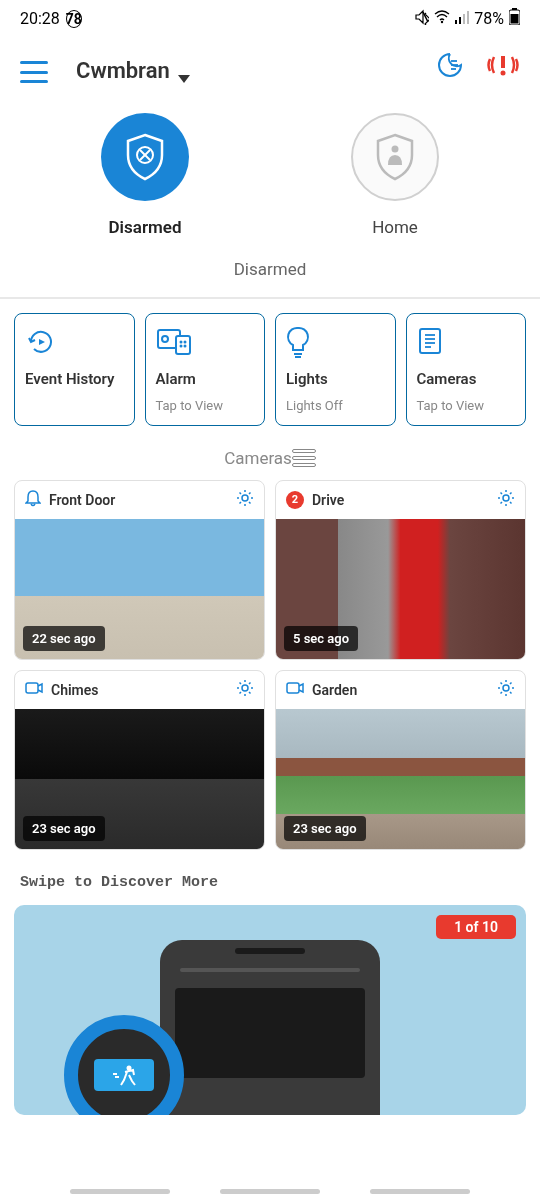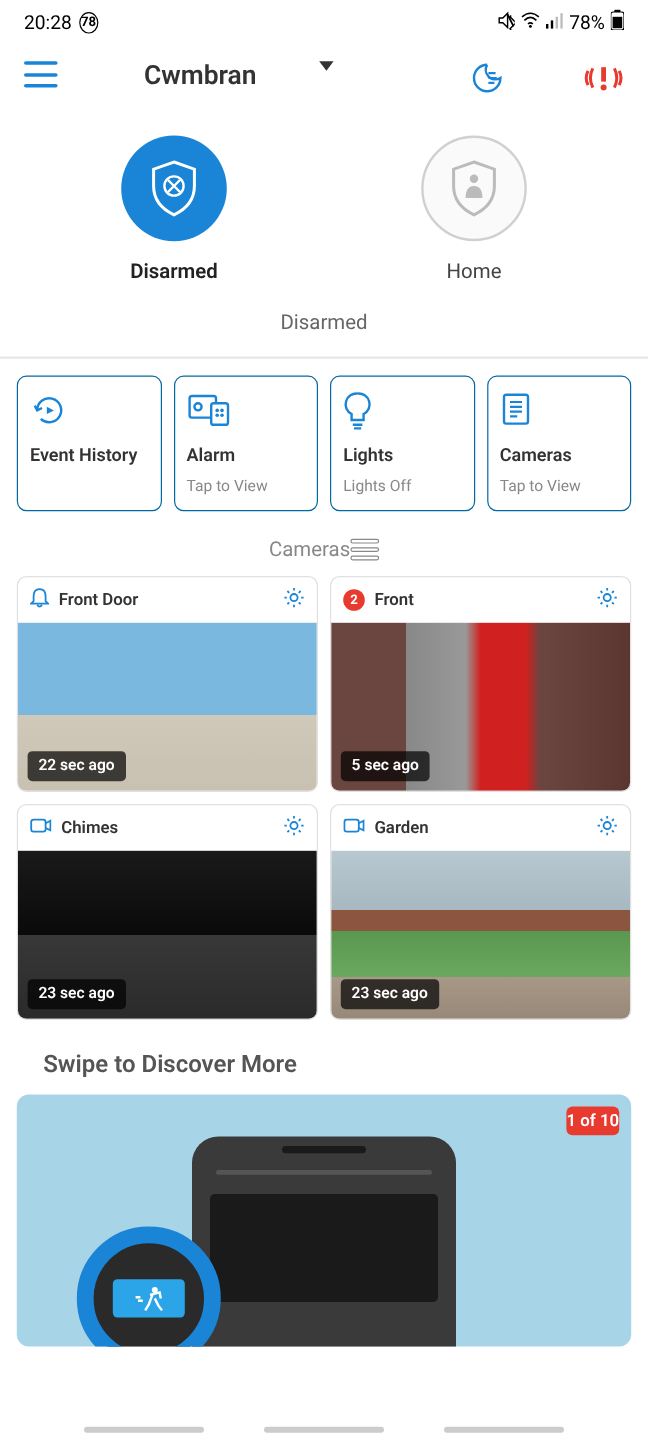--- a/index.html
+++ b/index.html
@@ -1,23 +1,23 @@
 <!DOCTYPE html>
 <html><head>
   <meta charset="utf-8">
   <style>
     * { margin: 0; padding: 0; box-sizing: border-box; }
     body { font-family: -apple-system, BlinkMacSystemFont, 'Segoe UI', Roboto, sans-serif; background: #fff; width: 540px; height: 1200px; overflow: hidden; position: relative; }
     
     .status-bar { display: flex; justify-content: space-between; align-items: center; padding: 8px 20px; font-size: 16px; }
     .status-left { display: flex; align-items: center; gap: 6px; }
     .status-right { display: flex; align-items: center; gap: 5px; justify-content: center; }
-    .circle-badge { border: 1.5px solid #000; border-radius: 50%; width: 16px; height: 18px; display: inline-flex; align-items: center; justify-content: center; font-size: 11px; font-weight: bold; }
-    
-    .app-header { display: flex; align-items: flex-start; padding: 14px 20px 10px; gap: 44px; }
+    .circle-badge { border: 1.5px solid #000; border-radius: 50%; width: 16px; height: 18px; display: inline-flex; align-items: center; justify-content: center; font-size: 14px; font-weight: bold; }
+    
+    .app-header { display: flex; align-items: flex-end; padding: 14px 20px 10px; }
     .hamburger { width: 28px; height: 22px; display: flex; flex-direction: column; justify-content: space-between; margin-right: 28px; }
     .hamburger span { height: 3px; background: #1a85d6; border-radius: 2px; }
     .location-title { font-size: 22px; font-weight: 600; color: #333; margin-right: 8px; }
     .chevron-down { width: 0; height: 0; border-left: 6px solid transparent; border-right: 6px solid transparent; border-top: 8px solid #333; }
     .spacer { flex: 1; }
     .moon-icon { color: #1a85d6; margin-right: 22px; }
     .alert-icon { color: #e83a2e; }
     
     .mode-selector { display: flex; justify-content: space-around; padding: 20px 20px 10px; }
     .mode-item { display: flex; flex-direction: column; align-items: center; gap: 16px; }
@@ -49,23 +49,23 @@
     .camera-name { font-size: 14px; font-weight: 600; color: #333; flex: 1; }
     .gear { color: #1a85d6; font-size: 16px; }
     .camera-preview { height: 140px; position: relative; background: #333; }
     .timestamp { position: absolute; bottom: 8px; left: 8px; background: rgba(0,0,0,0.7); color: #fff; font-size: 13px; font-weight: 600; padding: 5px 9px; border-radius: 4px; }
     
     .preview-fd { background: linear-gradient(to bottom, #7ab8e0 0%, #7ab8e0 55%, #d0c8b8 55%, #c8c0b0 100%); }
     .preview-dr { background: linear-gradient(to right, #6b4540 0%, #6b4540 25%, #888 25%, #999 45%, #d02020 50%, #d02020 65%, #6b4540 70%, #5b3530 100%); }
     .preview-ga { background: linear-gradient(to bottom, #1a1a1a 0%, #0a0a0a 50%, #383838 50%, #2a2a2a 100%); }
     .preview-gd { background: linear-gradient(to bottom, #b8c8d0 0%, #a8b8c0 35%, #8b5540 35%, #8b5540 48%, #5a9850 48%, #6aa860 75%, #a89888 75%, #988878 100%); }
     
-    .discover-title { padding: 24px 36px 14px; font-size: 20px; font-weight: 600; color: #555; }
+    .discover-title { padding: 24px 20px 14px; font-size: 15px; font-weight: 600; color: #555; font-family: Liberation Mono, monospace; }
     .discover-card { margin: 0 14px; background: #a8d4e8; border-radius: 10px; height: 210px; position: relative; overflow: hidden; display: flex; align-items: center; justify-content: center; }
-    .card-counter { position: absolute; top: 10px; right: 10px; background: #e83a2e; color: #fff; padding: 4px 0; border-radius: 5px; font-size: 14px; font-weight: 600; }
+    .card-counter { position: absolute; top: 10px; right: 10px; background: #e83a2e; color: #fff; padding: 4px 18px; border-radius: 5px; font-size: 14px; font-weight: 600; }
     .phone-illust { width: 220px; height: 180px; background: #3a3a3a; border-radius: 22px 22px 0 0; margin-top: 40px; position: relative; }
     .phone-notch { position: absolute; top: 8px; left: 50%; transform: translateX(-50%); width: 70px; height: 6px; background: #1a1a1a; border-radius: 3px; }
     .phone-bar { position: absolute; top: 28px; left: 20px; right: 20px; height: 4px; background: #555; border-radius: 2px; }
     .phone-screen { position: absolute; top: 48px; left: 15px; right: 15px; height: 90px; background: #1a1a1a; border-radius: 4px; }
     .lens-illust { position: absolute; bottom: -20px; left: 50px; width: 120px; height: 120px; border: 14px solid #1a85d6; border-radius: 50%; background: #2a2a2a; display: flex; align-items: center; justify-content: center; }
     .lens-inner { width: 60px; height: 32px; background: #2ba5e8; border-radius: 4px; display: flex; align-items: center; justify-content: center; }
     
     .nav-indicator { position: absolute; bottom: 6px; left: 0; right: 0; display: flex; justify-content: center; gap: 50px; }
     .nav-indicator span { width: 100px; height: 5px; background: #ccc; border-radius: 3px; }
   </style>
@@ -242,21 +242,21 @@
       </span>
     </div>
     <div class="camera-preview preview-fd">
       <div class="timestamp">22 sec ago</div>
     </div>
   </div>
 
   <div class="camera-card">
     <div class="camera-header">
       <span class="red-badge">2</span>
-      <span class="camera-name">Front</span>
+      <span class="camera-name">Drive</span>
       <span class="gear">
         <svg width="18" height="18" viewBox="0 0 18 18">
             <circle cx="9" cy="9" r="3" fill="none" stroke="#1a85d6" stroke-width="1.5"></circle>
             <path d="M9 1 L9 3 M9 15 L9 17 M1 9 L3 9 M15 9 L17 9 M3.5 3.5 L5 5 M13 13 L14.5 14.5 M3.5 14.5 L5 13 M13 5 L14.5 3.5" stroke="#1a85d6" stroke-width="1.5"></path>
           </svg>
       </span>
     </div>
     <div class="camera-preview preview-dr">
       <div class="timestamp">5 sec ago</div>
     </div>

